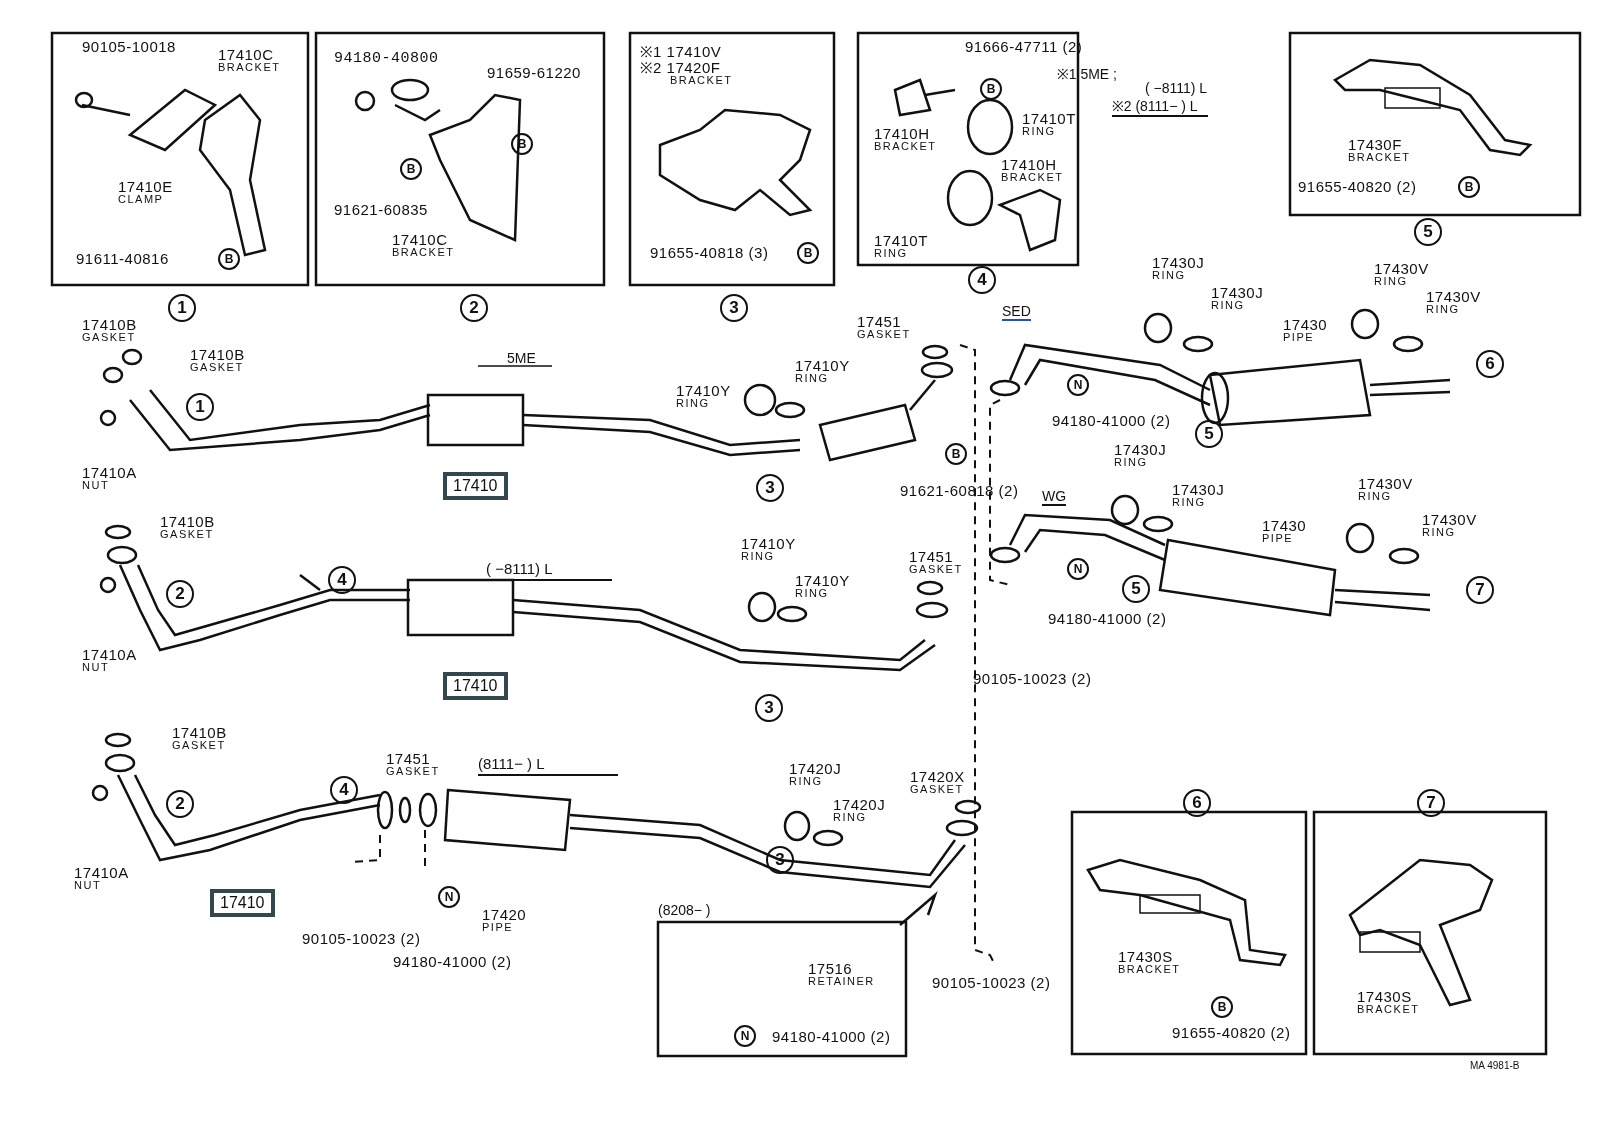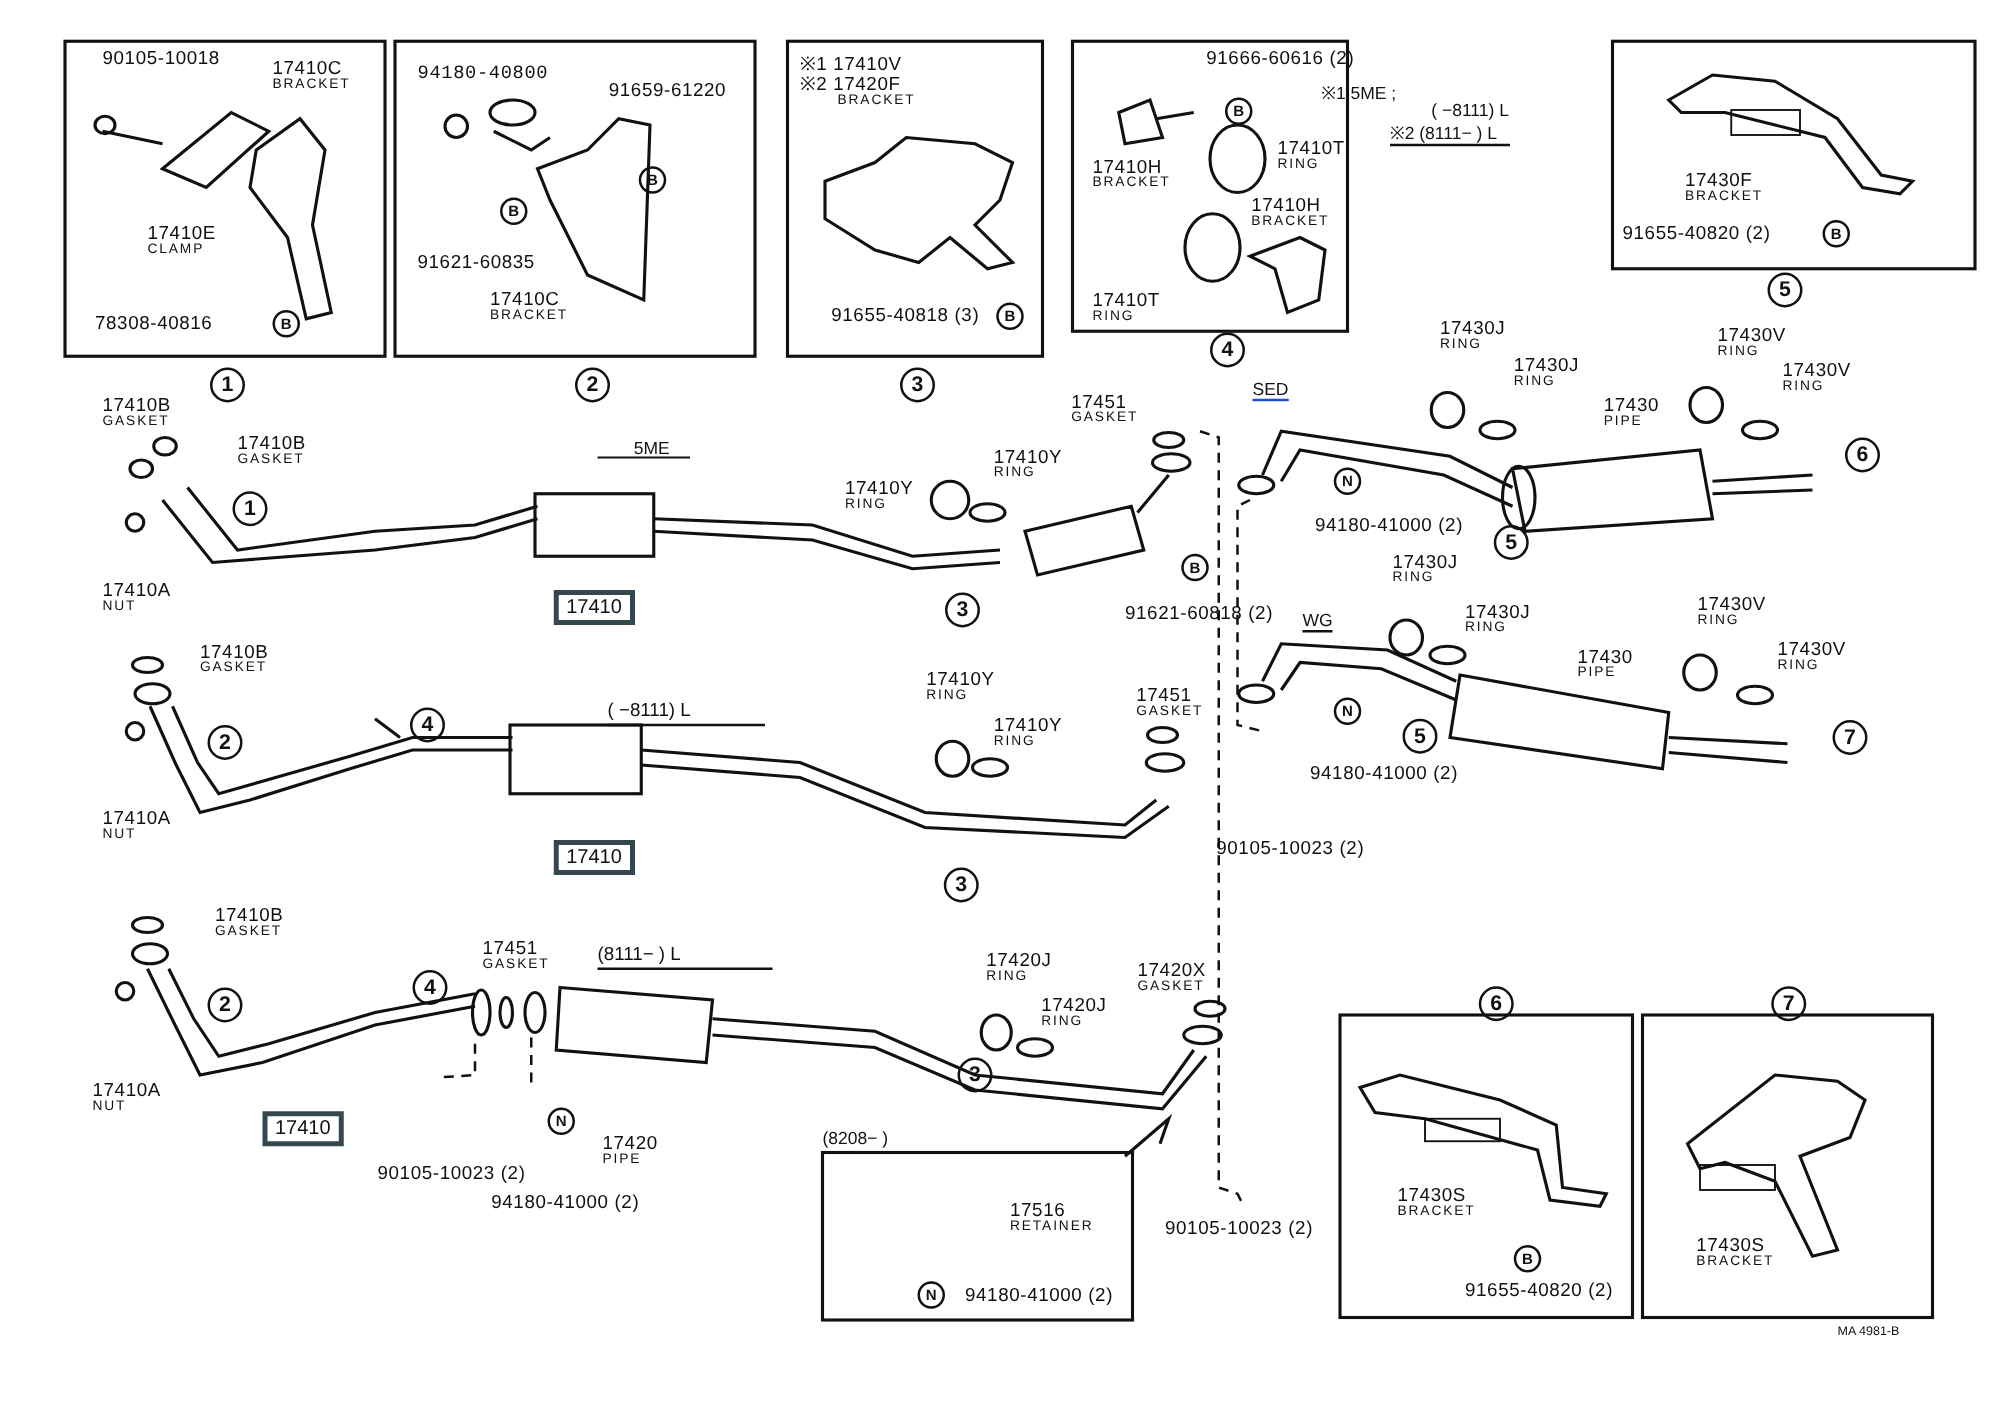--- a/index.html
+++ b/index.html
@@ -161,21 +161,21 @@
   </div>
 <div class="lbl" style="left:218px;top:48px;">
     <span class="pn">17410C</span>
     <span class="nm">BRACKET</span>
   </div>
 <div class="lbl" style="left:118px;top:180px;">
     <span class="pn">17410E</span>
     <span class="nm">CLAMP</span>
   </div>
 <div class="lbl" style="left:76px;top:252px;">
-    <span class="pn">78308-40816</span>
+    <span class="pn">91611-40816</span>
   </div>
 <div class="sm" style="left:218px;top:248px;">B</div>
 <div class="circ" style="left:168px;top:294px;">1</div>
 
 <div class="lbl" style="left:334px;top:52px;font-family:Liberation Mono, monospace;">
     <span class="pn">94180-40800</span>
   </div>
 <div class="lbl" style="left:487px;top:66px;">
     <span class="pn">91659-61220</span>
   </div>
@@ -190,28 +190,28 @@
   </div>
 <div class="circ" style="left:460px;top:294px;">2</div>
 
 <div class="lbl" style="left:640px;top:45px;">
     <span class="pn">※1 17410V</span>
   </div>
 <div class="lbl" style="left:640px;top:61px;">
     <span class="pn">※2 17420F</span>
     <span class="nm" style="padding-left:30px;">BRACKET</span>
   </div>
-<div class="lbl" style="left:650px;top:246px;margin-left:15px;">
+<div class="lbl" style="left:650px;top:246px;">
     <span class="pn">91655-40818 (3)</span>
   </div>
 <div class="sm" style="left:797px;top:242px;">B</div>
 <div class="circ" style="left:720px;top:294px;">3</div>
 
 <div class="lbl" style="left:965px;top:40px;">
-    <span class="pn">91666-60616 (2)</span>
+    <span class="pn">91666-47711 (2)</span>
   </div>
 <div class="sm" style="left:980px;top:78px;">B</div>
 <div class="lbl" style="left:874px;top:127px;">
     <span class="pn">17410H</span>
     <span class="nm">BRACKET</span>
   </div>
 <div class="lbl" style="left:1022px;top:112px;">
     <span class="pn">17410T</span>
     <span class="nm">RING</span>
   </div>

